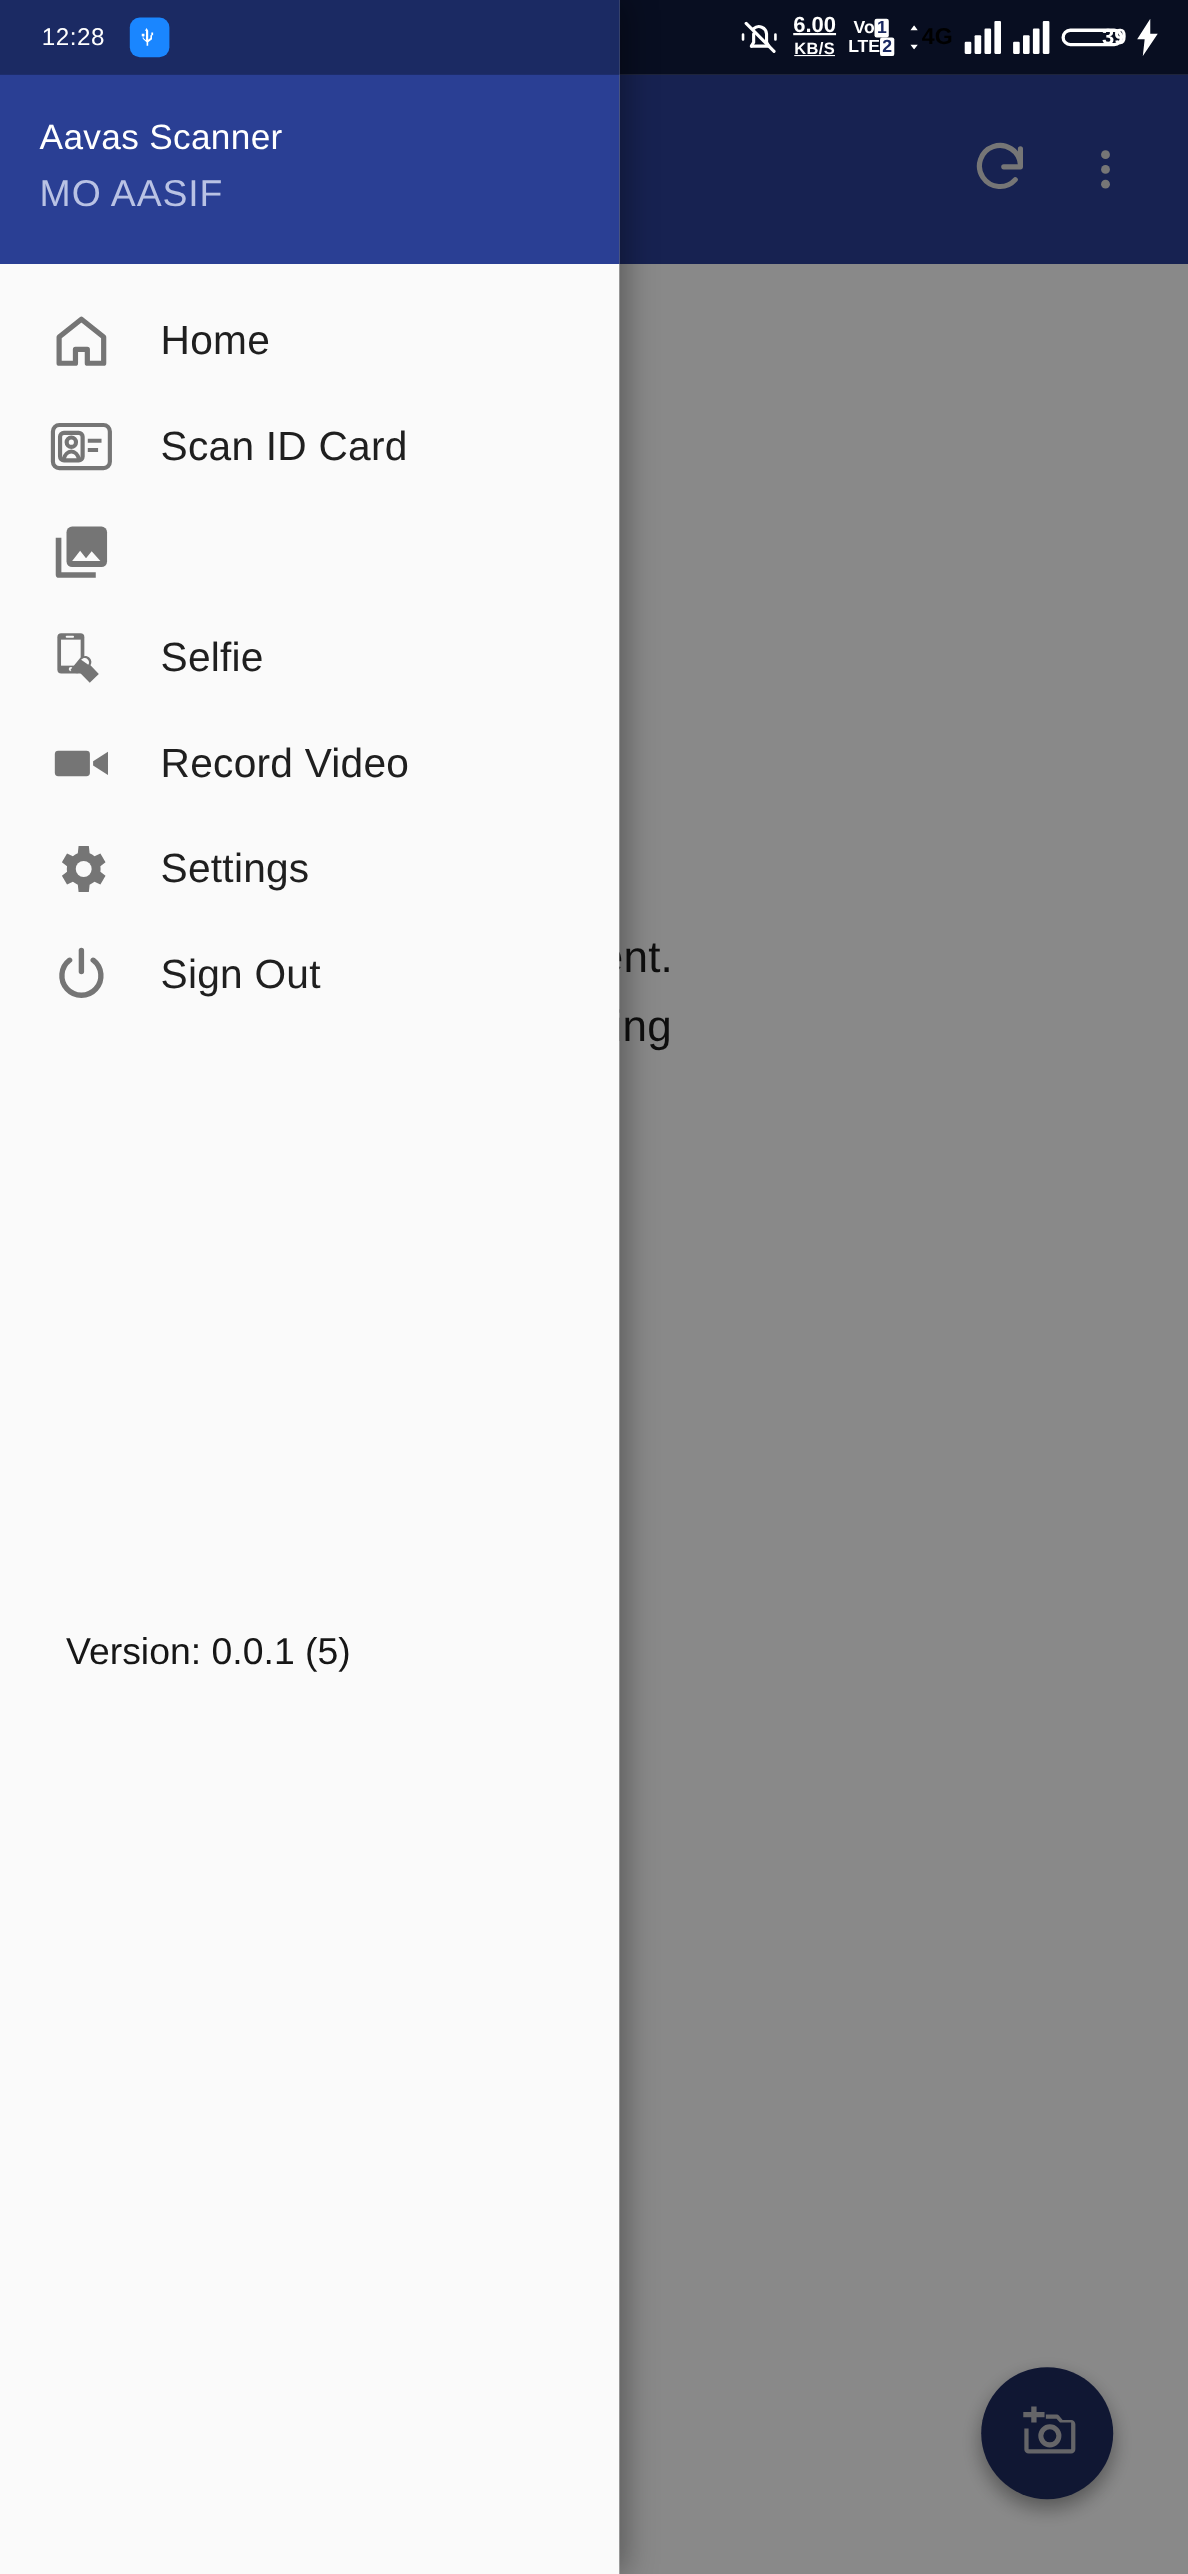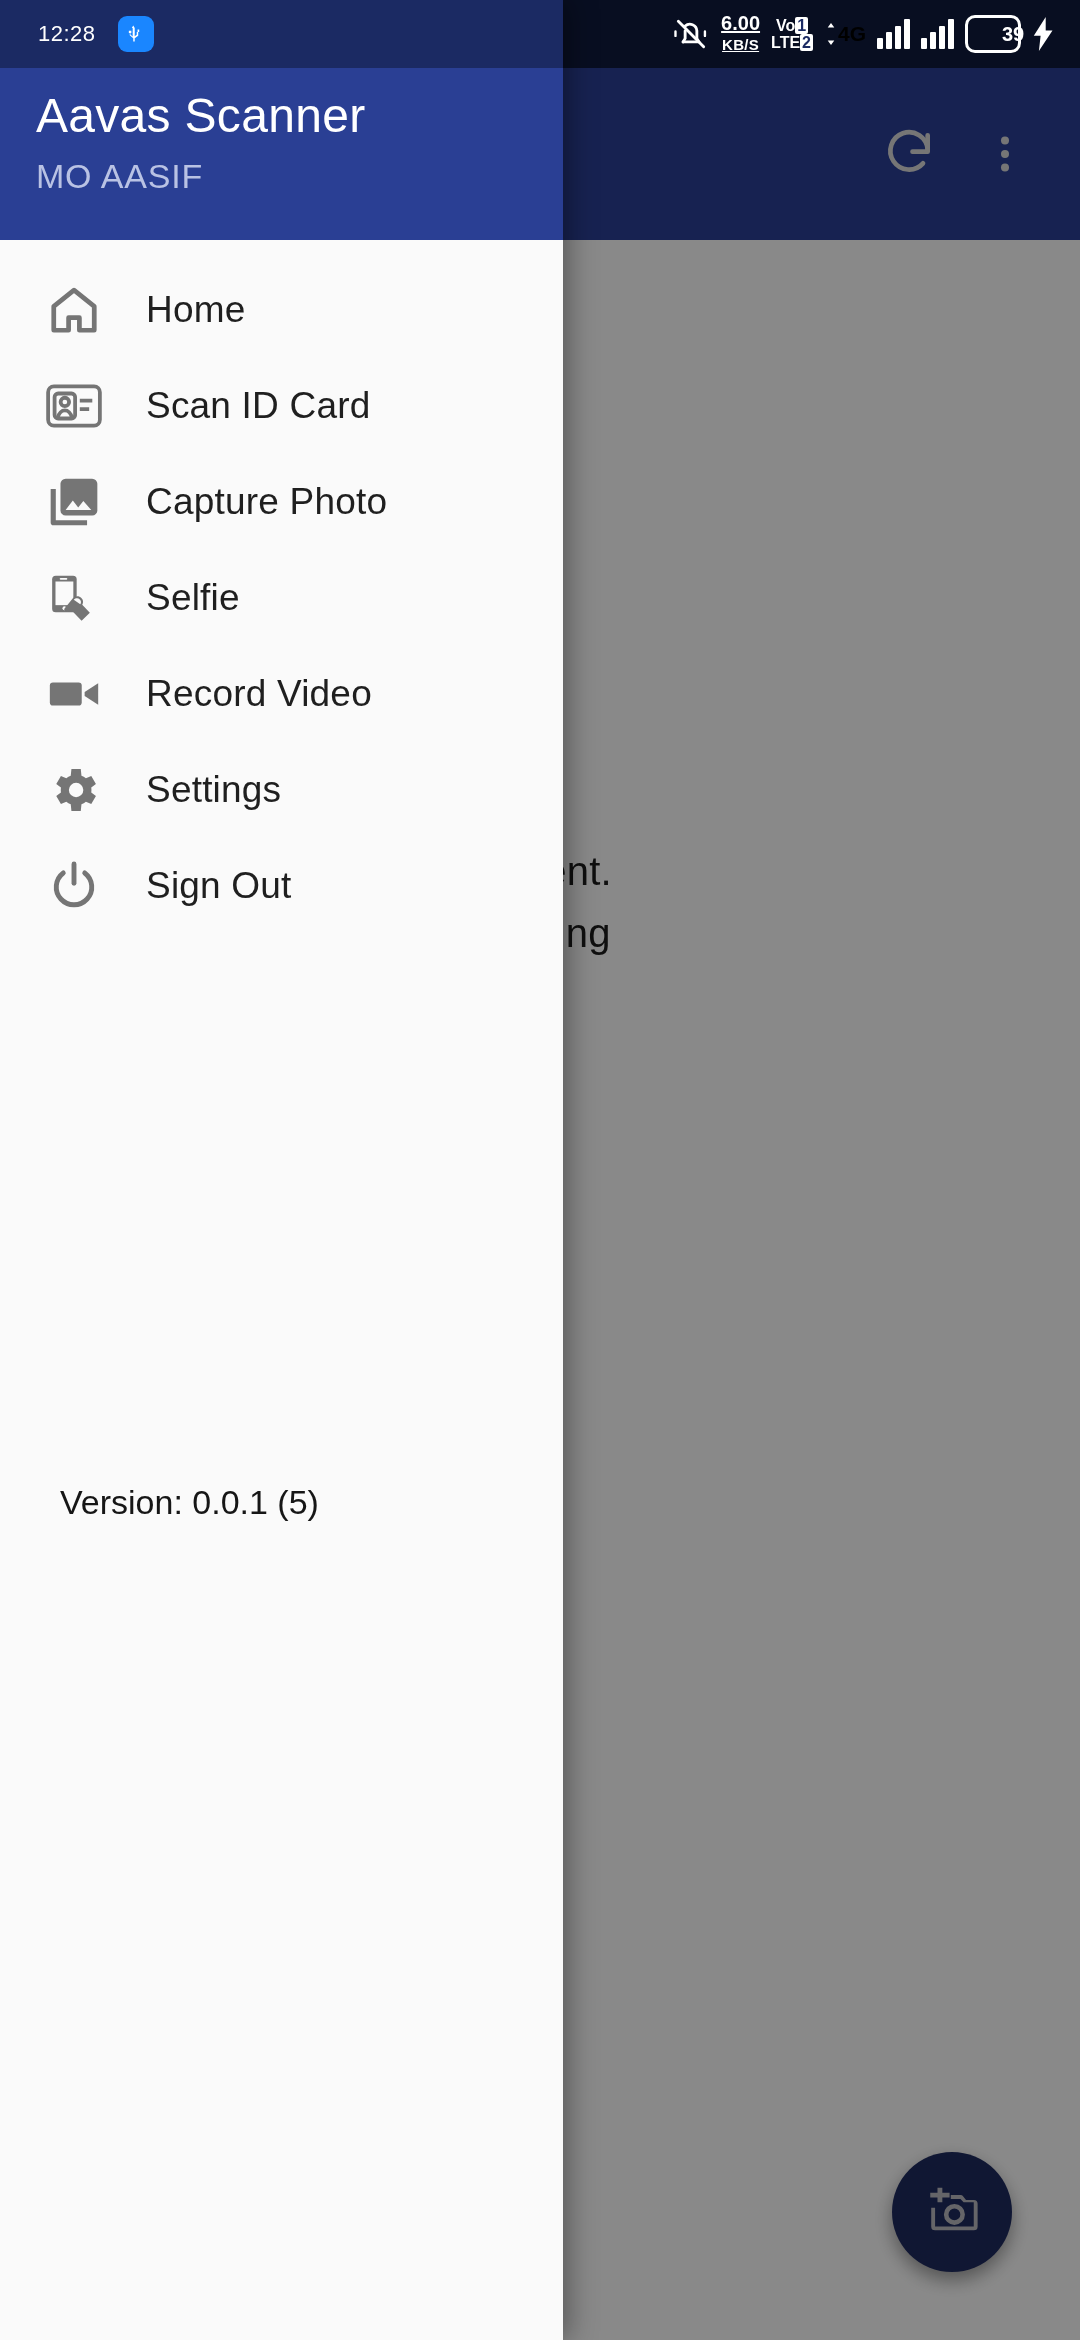--- a/index.html
+++ b/index.html
@@ -69,38 +69,38 @@
   }
   .sb-net { color:#fff; font-size:20px; font-weight:bold; line-height:21px; text-align:center;text-decoration:underline; }
   .sb-net small { display:block; font-size:15px; letter-spacing:.3px; }
   .sb-volte { color:#fff; font-size:16px; font-weight:bold; line-height:17px; text-align:center; }
   .sb-volte .r { display:inline-block; background:#fff; color:#1b2a63; padding:0 2px; border-radius:2px; }
   .sb-4g { color:#000000; font-size:21px; font-weight:bold; display:flex; align-items:center; }
   .bars { display:flex; align-items:flex-end; gap:3px; height:30px; }
   .bars i { display:block; width:6px; background:#fff; border-radius:1px; }
   .batt {
     display:flex; align-items:center; justify-content:center;
-    width:56px; height:38px; border:3px solid #fff; border-radius:10px;
+    width:56px; height:16px; border:3px solid #fff; border-radius:10px;
     color:#fff; font-size:20px; font-weight:bold;padding-left:40px;
   }
 
   
   .drawer {
     position:absolute; top:0; left:0; width:563px; height:2340px;
     background:#fafafa; z-index:30;
     box-shadow:6px 0 26px rgba(0,0,0,.35);
     display:flex; flex-direction:column;
   }
   .drawer-header {
     height:240px; background:#2a3f94;
     padding:0 0 0 36px;
     display:flex; flex-direction:column; justify-content:flex-end;
     padding-bottom:44px;
   }
-  .drawer-title { color:#fff; font-size:48px; letter-spacing:.3px; }
+  .drawer-title { color:#fff; font-size:32px; letter-spacing:.3px; }
   .drawer-sub { color:#b9c2e4; font-size:34px; margin-top:14px; letter-spacing:.8px; }
 
   .menu { padding-top:22px; flex:0 0 auto; }
   .menu-item {
     height:96px; display:flex; align-items:center;
     padding-left:30px;
   }
   .menu-icon {
     width:88px; min-width:88px; height:88px;
     display:flex; align-items:center; justify-content:center;
@@ -192,21 +192,20 @@
       </div>
 
       <div class="menu-item">
         <span class="menu-icon">
           <svg width="56" height="56" viewBox="0 0 24 24" fill="#757575">
             <path d="M2 6.4h2.2v13.4H17.6V22H3.2A1.2 1.2 0 0 1 2 20.8z"></path>
             <rect x="6.2" y="2" width="15.8" height="15.8" rx="2.2"></rect>
             <path d="M8.4 15.4l3.1-4 2.3 3 2.2-2.8 3.4 3.8z" fill="#fafafa"></path>
           </svg>
         </span>
-        <span class="menu-label">Capture Photo</span>
       </div>
 
       <div class="menu-item">
         <span class="menu-icon">
           <svg width="58" height="58" viewBox="0 0 26 26" fill="#757575">
             <rect x="3.2" y="3" width="11" height="16.4" rx="1.6"></rect>
             <rect x="4.7" y="5.6" width="8" height="10.6" fill="#fafafa"></rect>
             <rect x="6.6" y="4" width="3.4" height=".8" rx=".4" fill="#fafafa"></rect>
             <circle cx="8.7" cy="17.6" r=".85" fill="#fafafa"></circle>
             <path d="M12.4 13.2c1.3-1.3 2.9-1.2 3.9-.2.9.9 1 2.1.4 3l3.4 3.6-3.7 3.6-4-4.1c-1.6.5-3-.1-3.9-1.1"></path>

